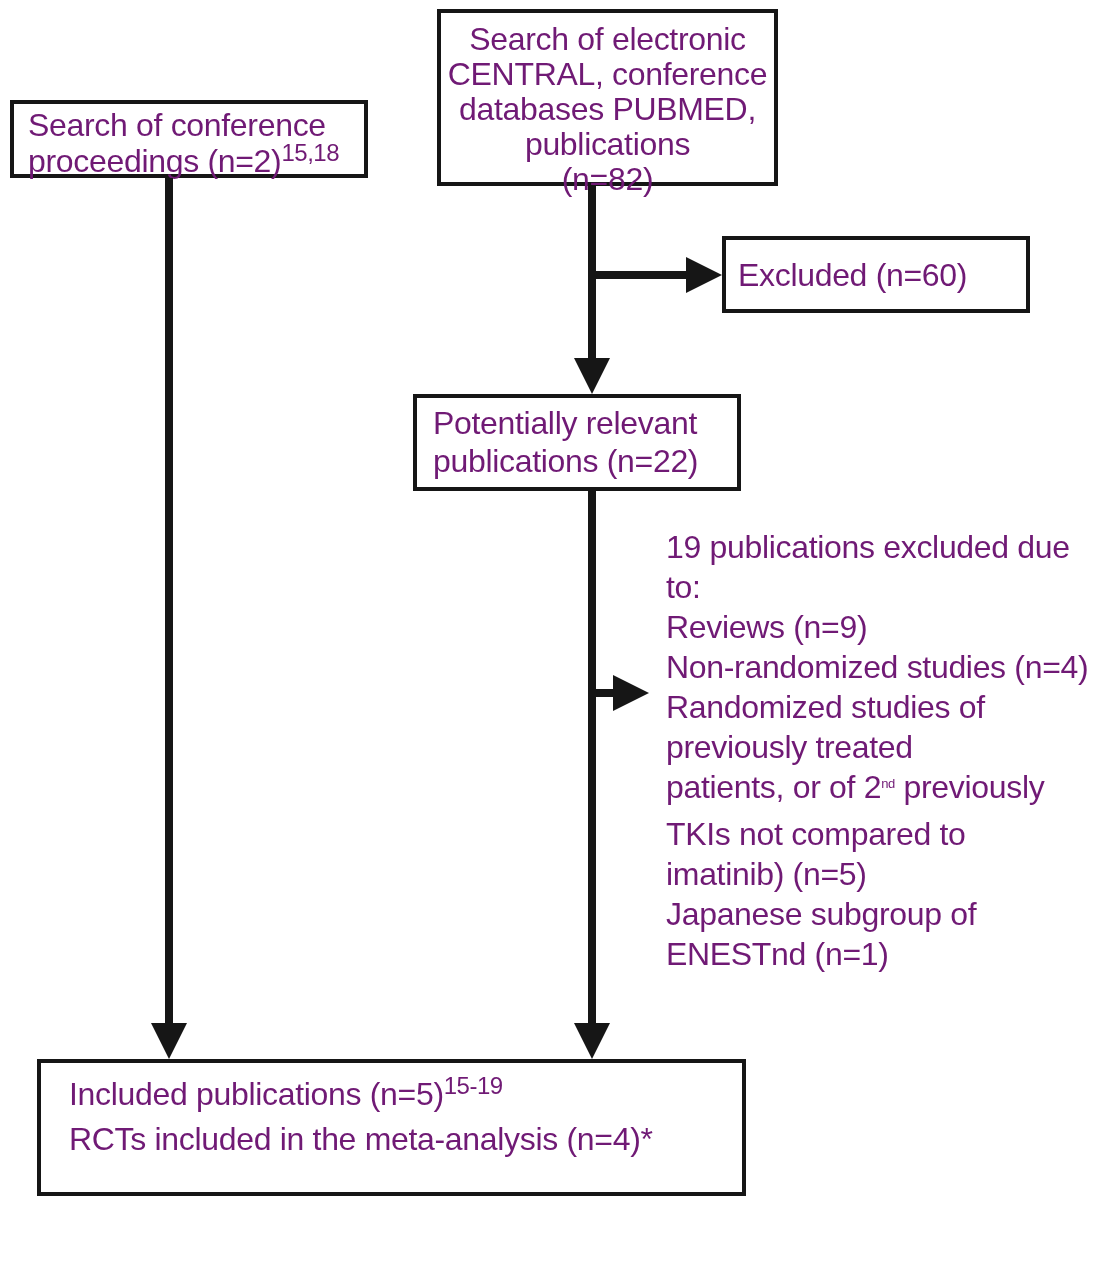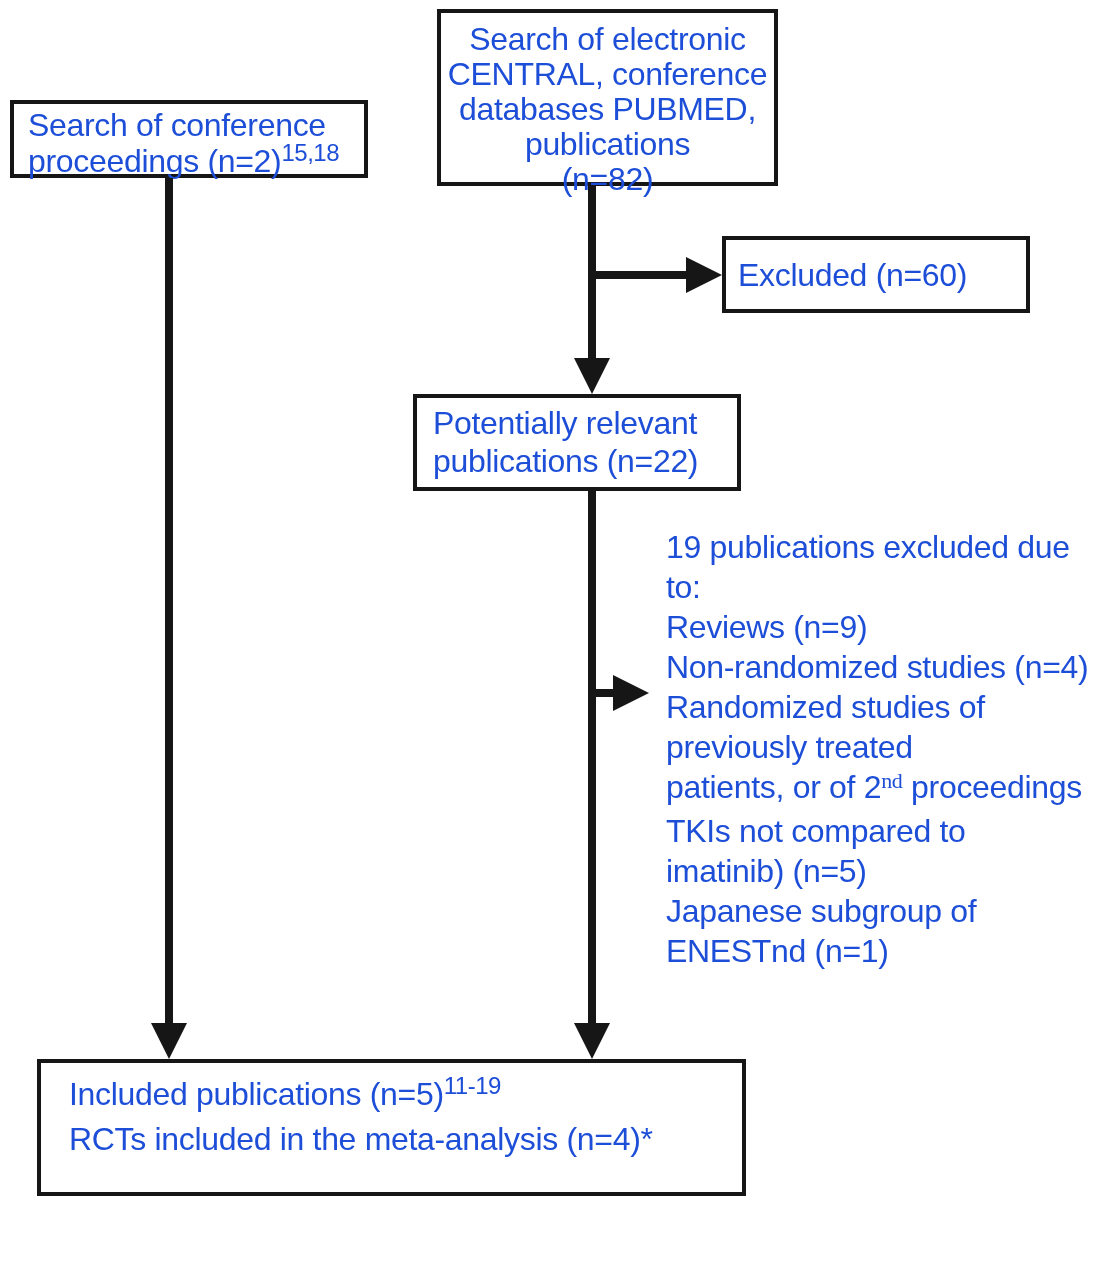--- a/index.html
+++ b/index.html
@@ -6,21 +6,21 @@
     margin: 0;
     padding: 0;
     background: #ffffff;
   }
   #canvas {
     position: relative;
     width: 1114px;
     height: 1280px;
     background: #ffffff;
     font-family: "Liberation Sans", sans-serif;
-    color: #1d4ed8;
+    color: #701a75;
     letter-spacing: -0.02em;
     overflow: hidden;
   }
   .box {
     position: absolute;
     box-sizing: border-box;
     border: 4px solid #161616;
     background: #ffffff;
     font-size: 32px;
   }
@@ -43,24 +43,23 @@
     border-left: 36px solid #161616;
   }
   .tline { white-space: nowrap; }
   .sup {
     font-size: 24px;
     position: relative;
     top: -11px;
     letter-spacing: -0.02em;
   }
   .sup-sm {
-    font-size: 22px;
+    font-size: 13px;
     position: relative;
     top: -10px;
-    font-family: Liberation Serif, serif;
   }
   #top-box {
     left: 437px; top: 9px; width: 341px; height: 177px;
     text-align: center;
     padding-top: 9px;
     line-height: 35px;
   }
   #conference-box {
     left: 10px; top: 100px; width: 358px; height: 78px;
     padding: 3px 0 0 14px;
@@ -119,29 +118,29 @@
     <div class="tline">publications (n=22)</div>
   </div>
 
   <div id="reasons-block">
     <div class="tline">19 publications excluded due</div>
     <div class="tline">to:</div>
     <div class="tline">Reviews (n=9)</div>
     <div class="tline">Non-randomized studies (n=4)</div>
     <div class="tline">Randomized studies of</div>
     <div class="tline">previously treated</div>
-    <div class="tline"><span>patients, or of 2</span><span class="sup-sm">nd</span><span> proceedings</span></div>
+    <div class="tline"><span>patients, or of 2</span><span class="sup-sm">nd</span><span> previously</span></div>
     <div class="tline">TKIs not compared to</div>
     <div class="tline">imatinib) (n=5)</div>
     <div class="tline">Japanese subgroup of</div>
     <div class="tline">ENESTnd (n=1)</div>
   </div>
 
   <div class="box" id="included-box">
-    <div class="tline"><span>Included publications (n=5)</span><span class="sup">11-19</span></div>
+    <div class="tline"><span>Included publications (n=5)</span><span class="sup">15-19</span></div>
     <div class="tline">RCTs included in the meta-analysis (n=4)*</div>
   </div>
 
 
   <div class="line-v" style="left:165px; top:178px; width:8px; height:849px;"></div>
   <div class="arrowhead-down" style="left:151px; top:1023px;"></div>
 
   <div class="line-v" style="left:588px; top:186px; width:8px; height:174px;"></div>
   <div class="arrowhead-down" style="left:574px; top:358px;"></div>
 

